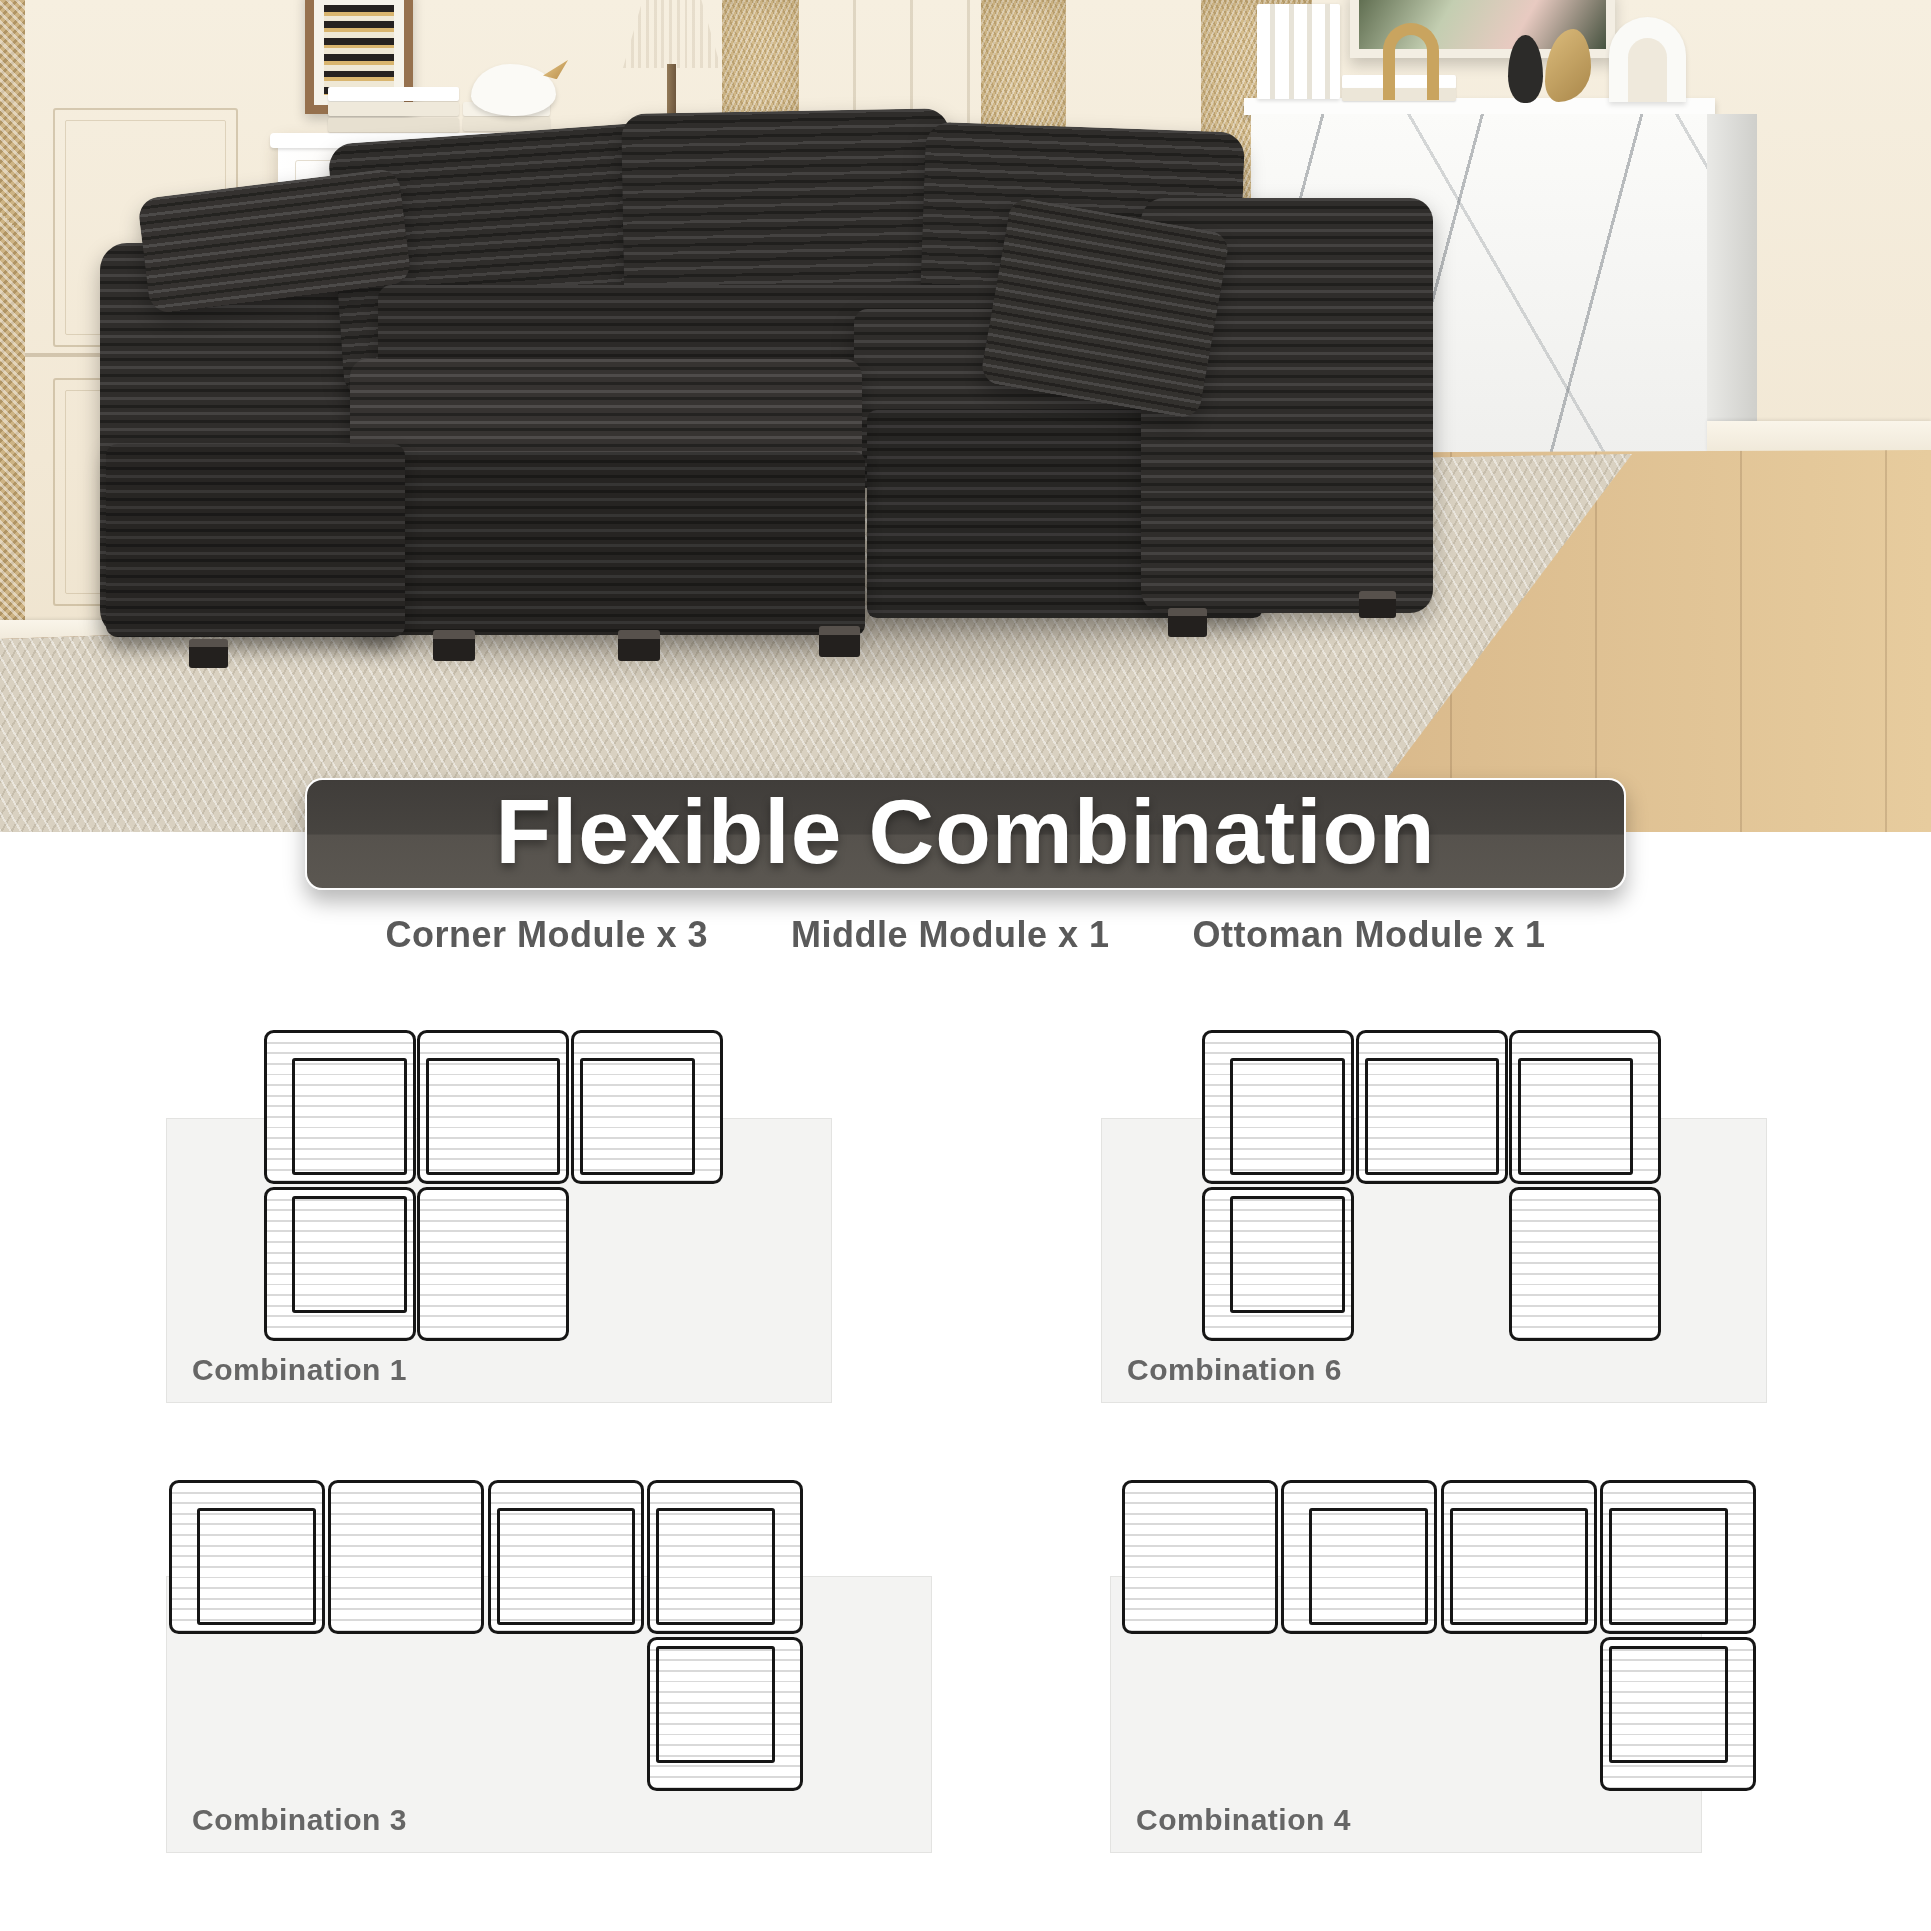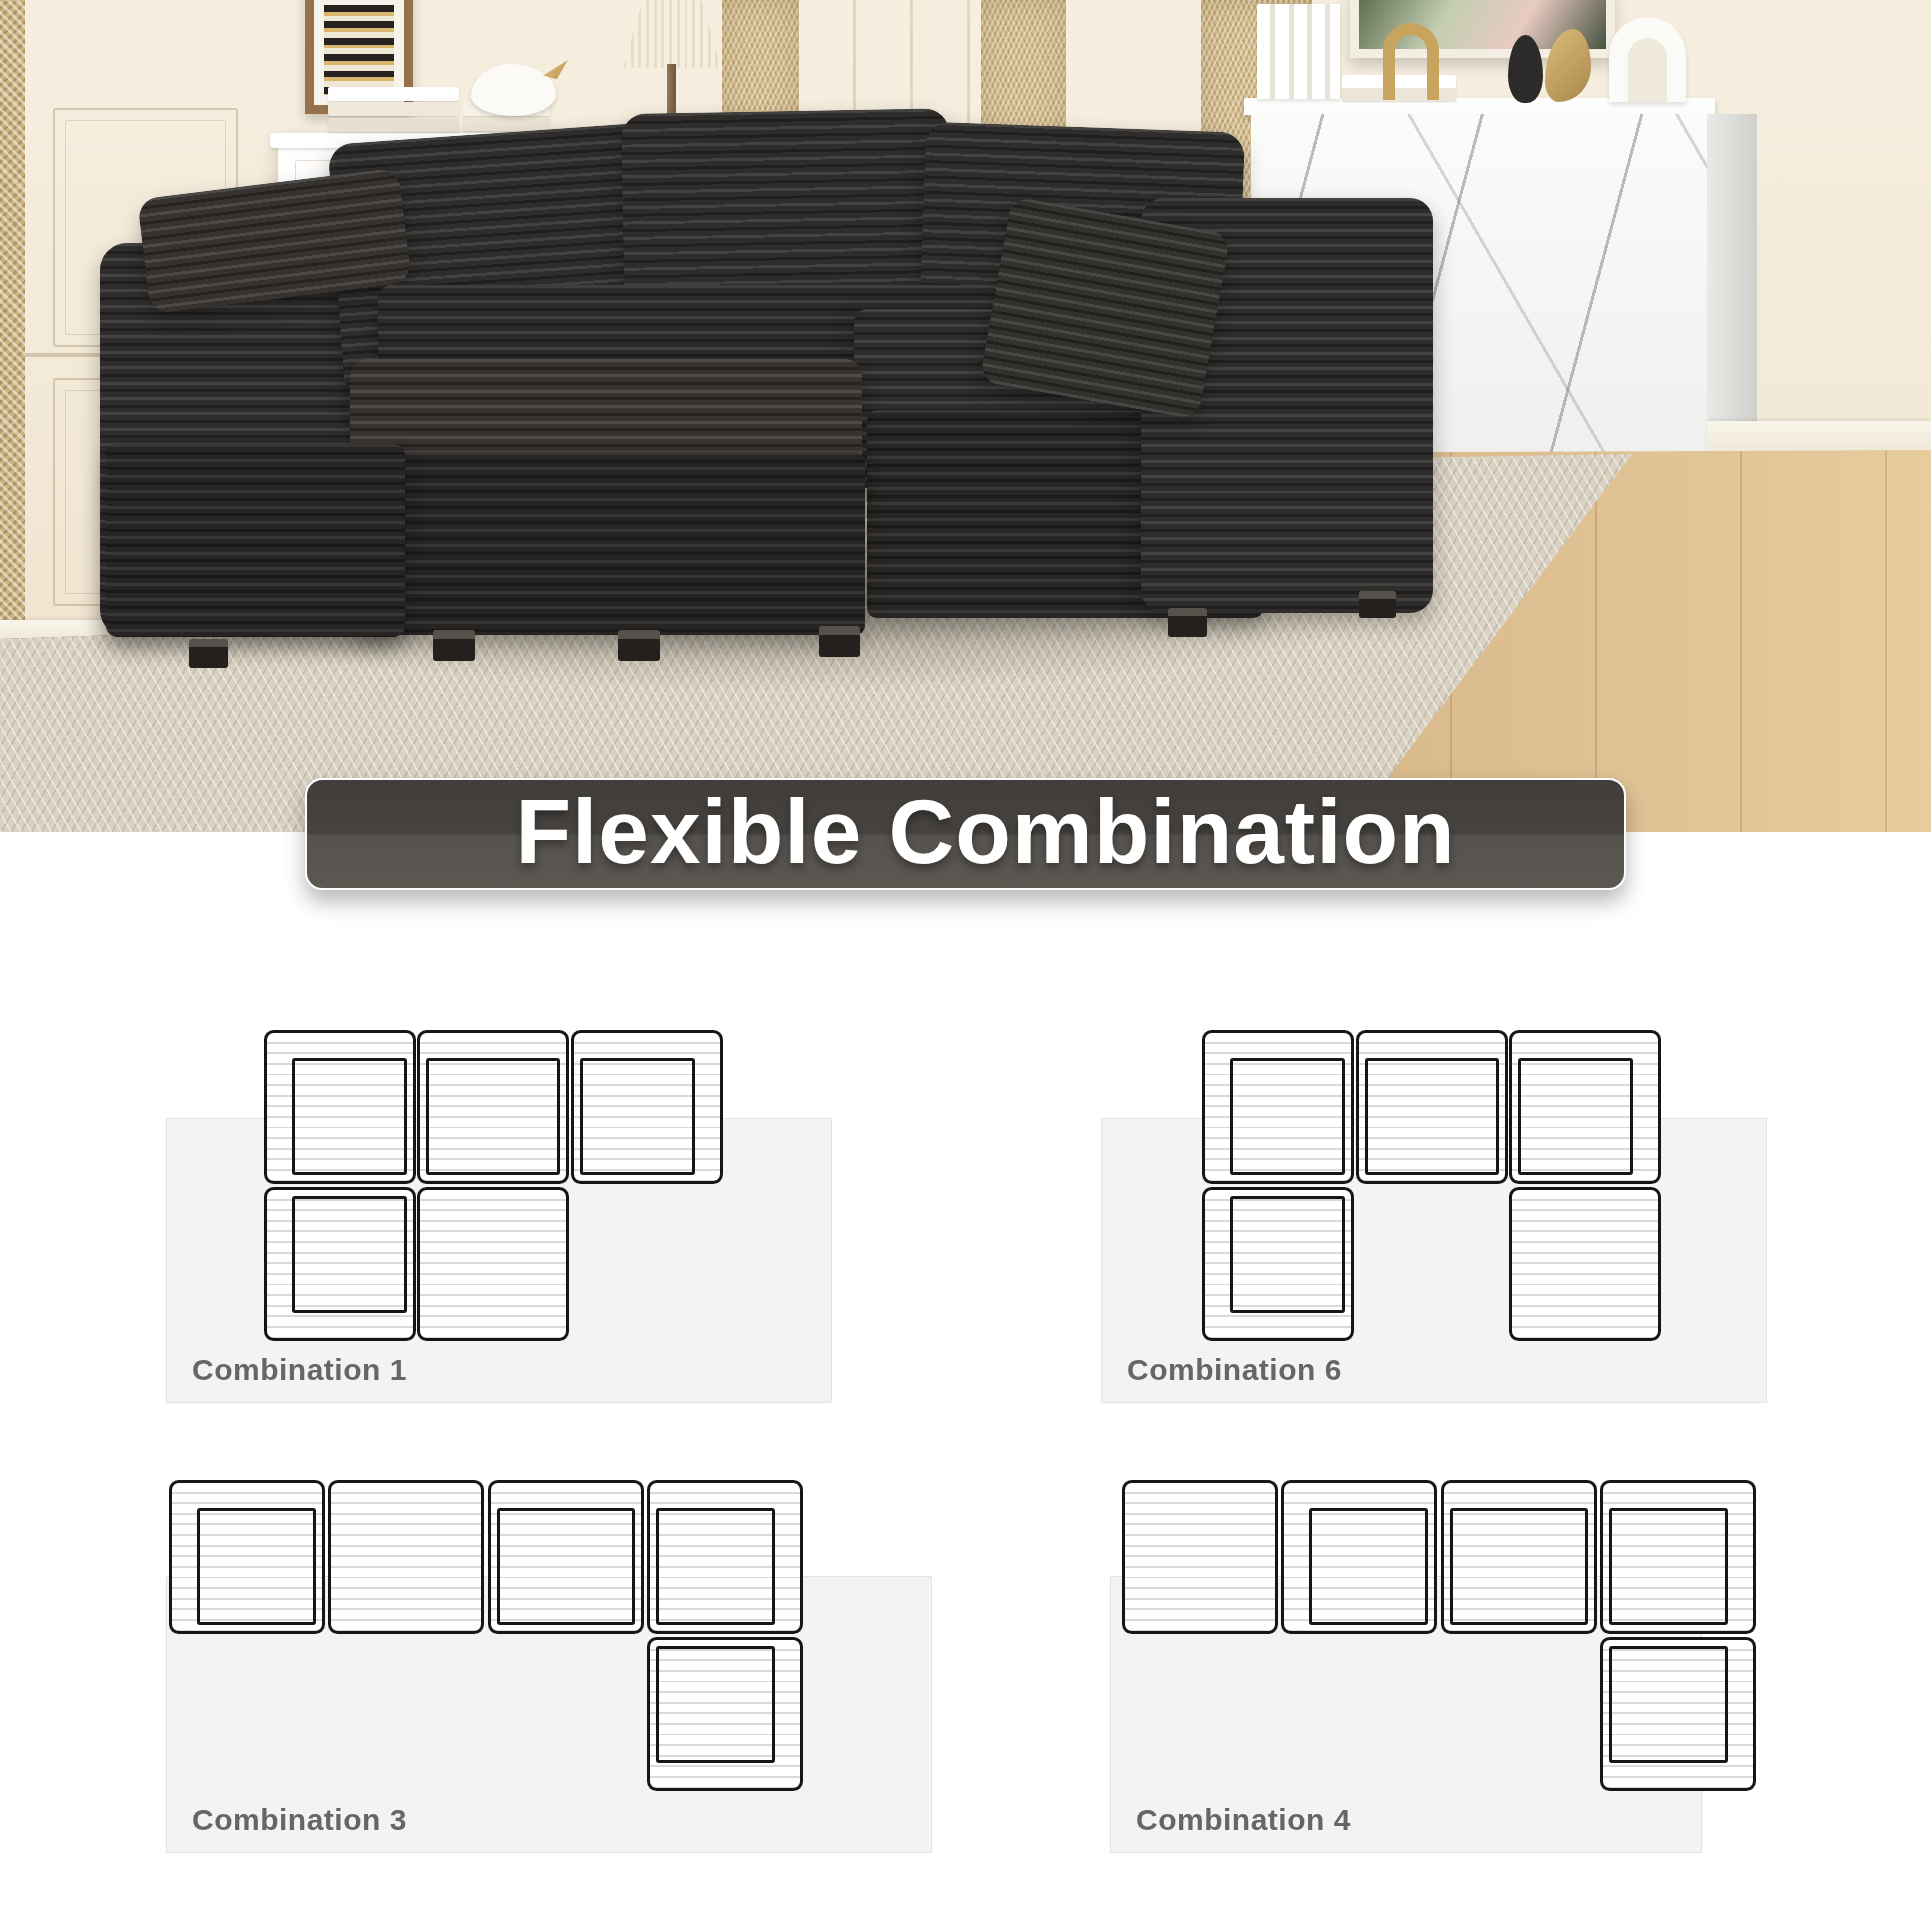--- a/index.html
+++ b/index.html
@@ -74,21 +74,21 @@
         rgba(0,0,0,.32) 7.7px 10.6px,rgba(0,0,0,0) 10.6px 15.4px);
      box-shadow:0 9.7px 21px rgba(0,0,0,.28);}
   .foot{background:linear-gradient(180deg,#57514c 0 28%,#23201e 28%);border-radius:2.9px;}
 
   
   #banner{left:305px;top:778px;width:1321px;height:112px;border-radius:17.4px;
      border:2.9px solid #fdfdfd;
      background:linear-gradient(180deg,#403d3a 0%,#474440 50%,#56524d 51%,#5b5751 100%);
      box-shadow:0 11.6px 21px rgba(0,0,0,.28);}
   #banner .title{width:100%;text-align:center;line-height:104px;font-size:91px;font-weight:800;
-     letter-spacing:1px;color:var(--banner-text,#fff);text-shadow:0 4.8px 8.7px rgba(0,0,0,.35);margin-left:20px;}
+     letter-spacing:1px;color:var(--banner-text,#fff);text-shadow:0 4.8px 8.7px rgba(0,0,0,.35);}
   #legend{left:0;top:904px;width:1931px;height:62px;display:flex;justify-content:center;
      align-items:center;gap:83px;}
   #legend span{font-size:36px;font-weight:bold;color:var(--subtitle-text,#5a5a5a);letter-spacing:0.5px;}
 
   
   .combo-rug{position:absolute;background:var(--rug-bg,#f3f3f2);border:1.9px solid var(--rug-border,#e3e3e1);
      z-index:1;}
   .combo-label{position:absolute;left:25px;bottom:15.4px;font-size:30px;font-weight:bold;
      color:var(--label-text,#666);letter-spacing:0.5px;}
   .sofa-module{position:absolute;z-index:2;border:3.9px solid var(--module-line,#161616);border-radius:9.7px;
@@ -185,20 +185,25 @@
       <div class="abs foot" style="left:819px;top:626px;width:41px;height:31px;"></div>
       <div class="abs foot" style="left:1168px;top:608px;width:39px;height:29px;"></div>
       <div class="abs foot" style="left:1359px;top:591px;width:37px;height:27px;"></div>
     </div>
   </div>
 
   <div id="banner" class="abs">
     <div class="title">Flexible Combination</div>
   </div>
 
+  <div id="legend" class="abs">
+    <span>Corner Module x 3</span>
+    <span>Middle Module x 1</span>
+    <span>Ottoman Module x 1</span>
+  </div>
 
   <div id="diagram-layer">
       <div class="combo-rug" style="left: 166px; top: 1118px; width: 666px; height: 285px;">
         <div class="combo-label">Combination 1</div>
       </div>
       <div class="sofa-module" style="left: 264px; top: 1030px; width: 152px; height: 154px;">
         <div class="module-seat" style="inset: 25px 5.8px 5.8px 25px;"></div>
       </div>
       <div class="sofa-module" style="left: 417px; top: 1030px; width: 152px; height: 154px;">
         <div class="module-seat" style="inset: 25px 5.8px 5.8px;"></div>

